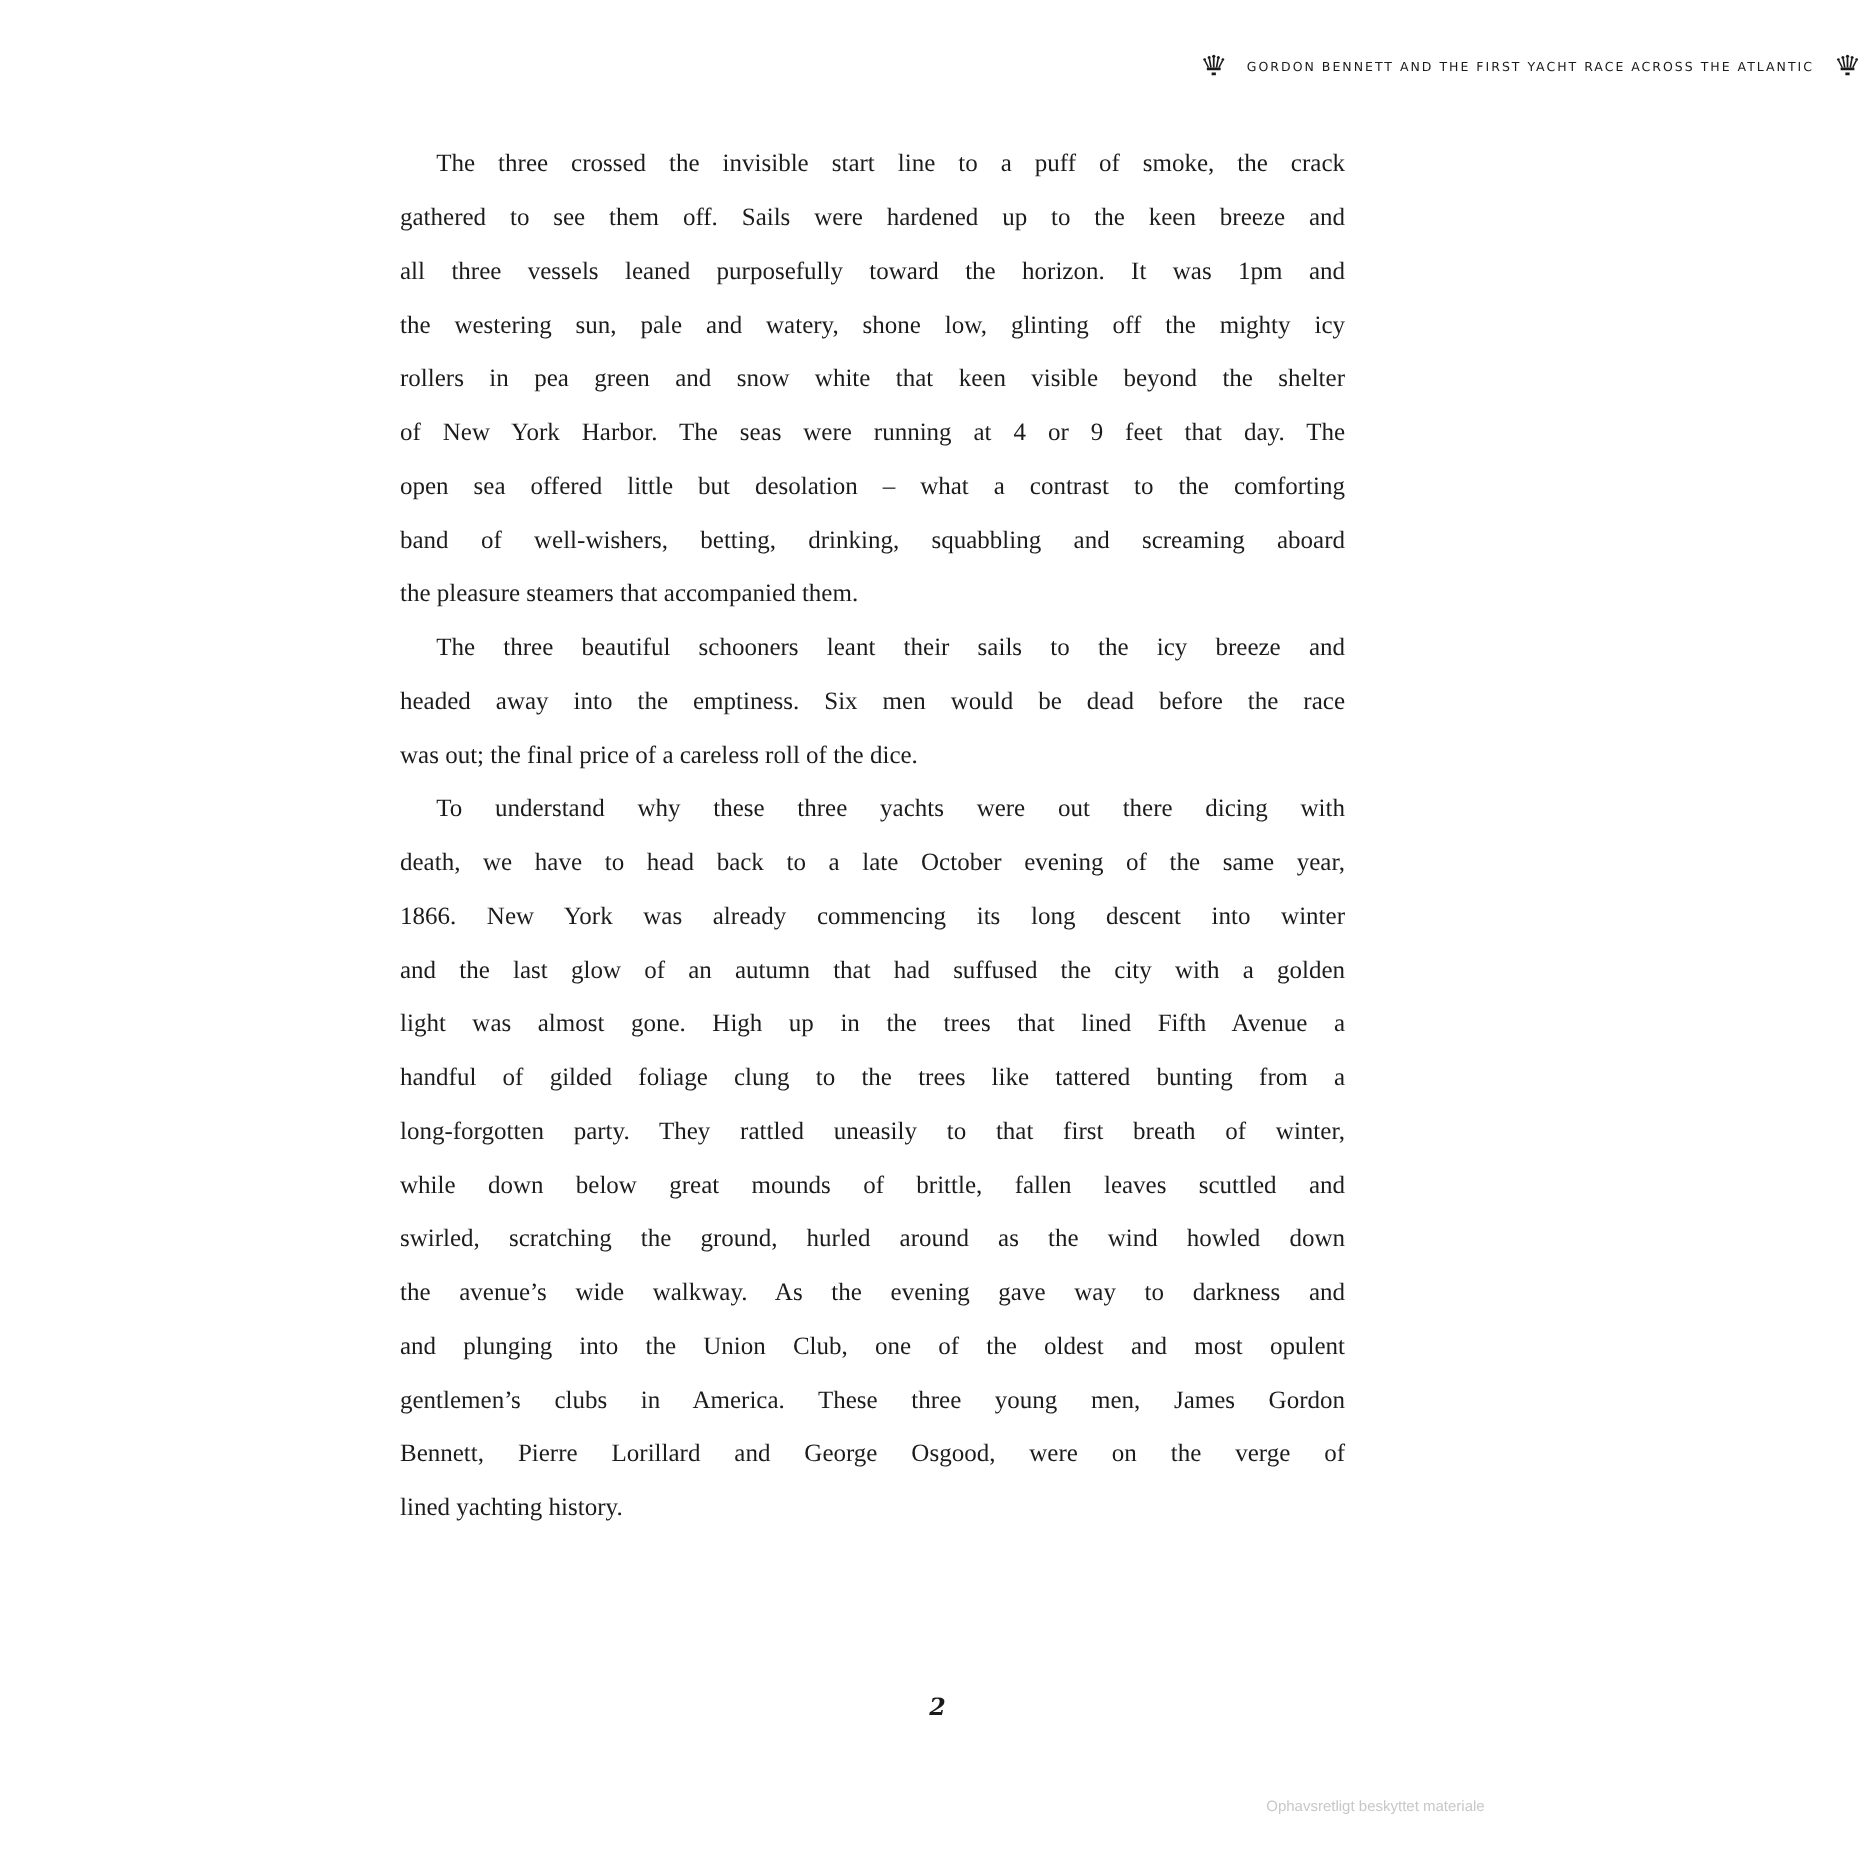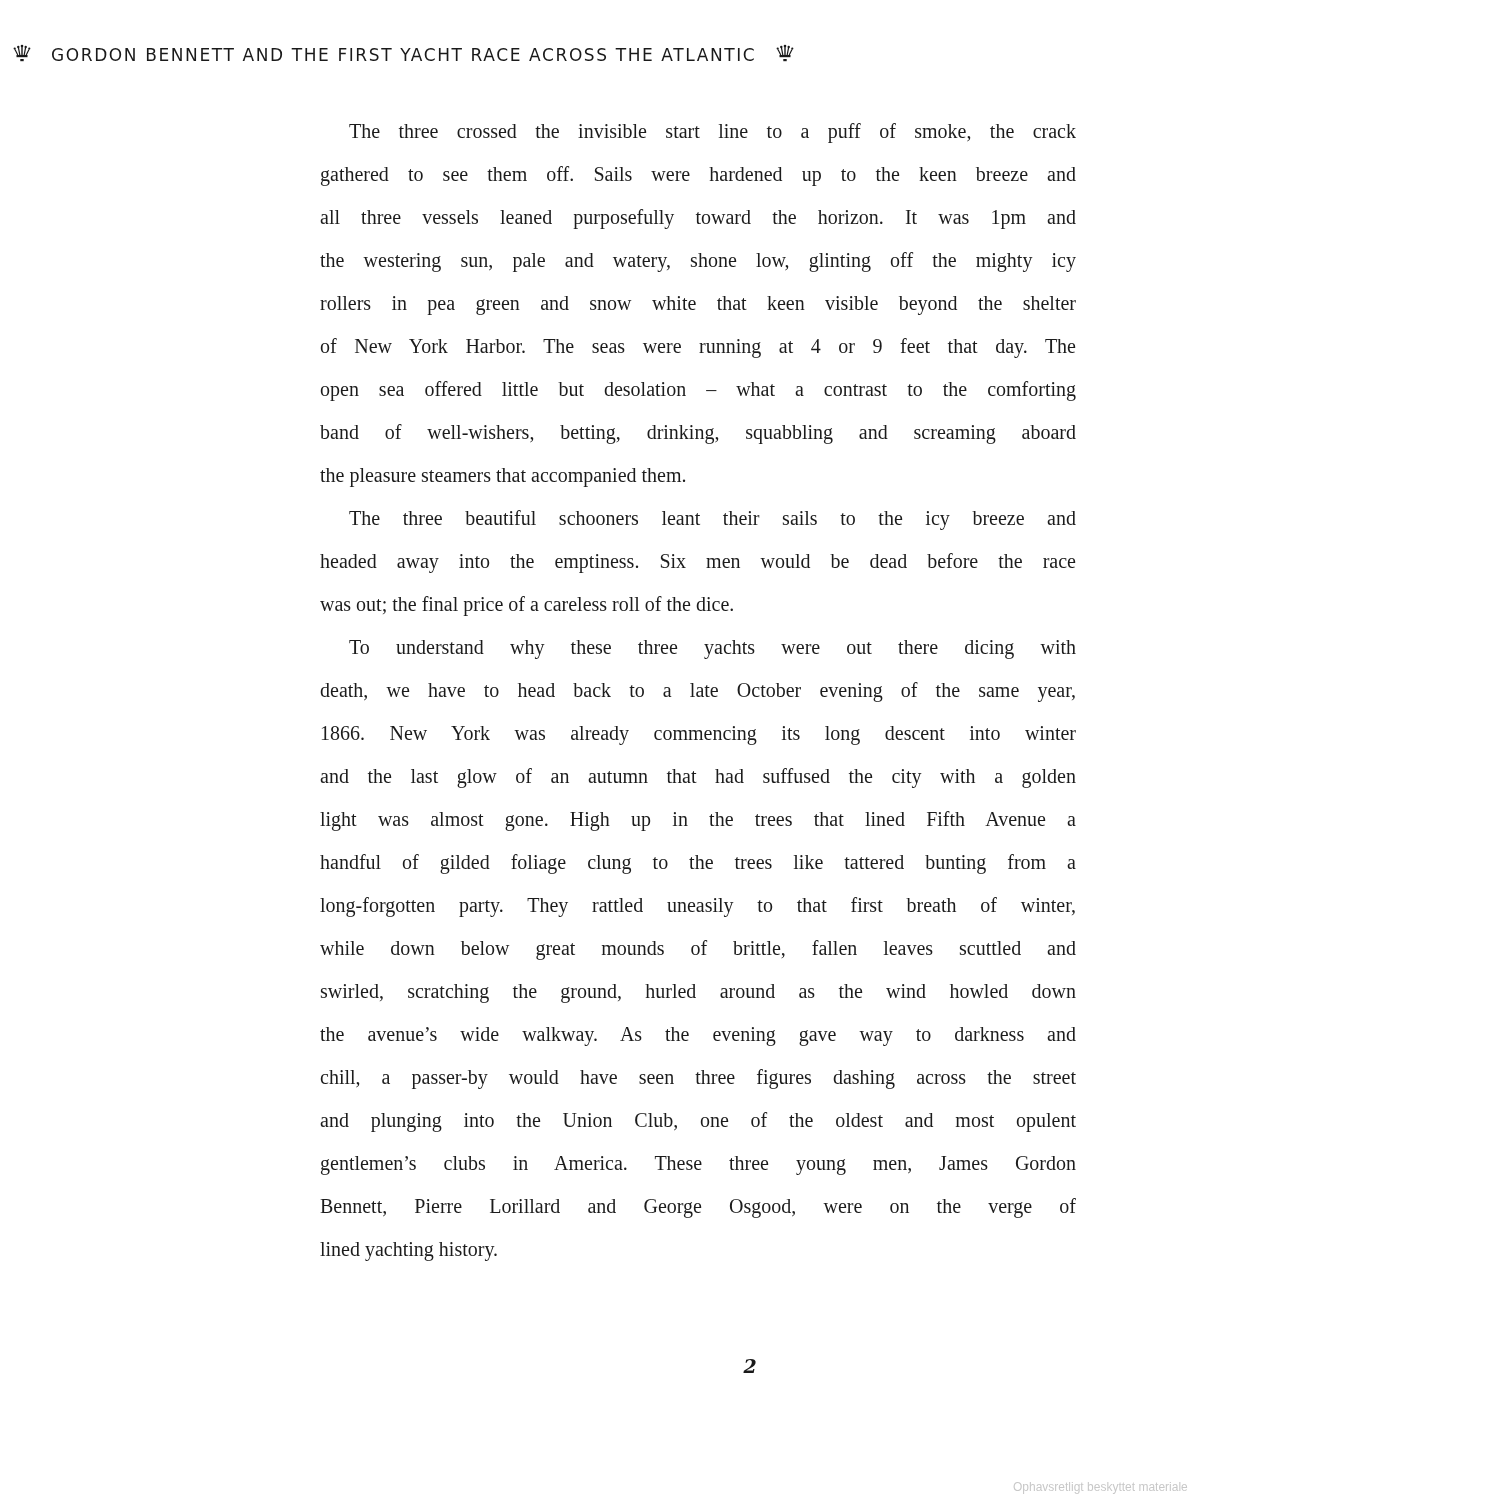--- a/index.html
+++ b/index.html
@@ -12,23 +12,23 @@
       height: 1500px;
       position: relative;
       overflow: hidden;
       color: #1a1a1a;
     }
     .running-head {
       position: absolute;
       top: 44px;
       left: 0;
       width: 1500px;
-      text-align: left;
+      text-align: right;
       font-family: "DejaVu Sans", sans-serif;
-      font-size: 17px;
+      font-size: 10px;
       letter-spacing: 1.6px;
       color: #1a1a1a;
       white-space: nowrap;
     }
     .running-head .crown {
       display: inline-block;
       vertical-align: middle;
       width: 20px;
       height: 20px;
       margin: 0 12px;
@@ -74,21 +74,21 @@
       width: 1500px;
       text-align: center;
       font-family: "DejaVu Serif", serif;
       font-weight: bold;
       font-style: italic;
       font-size: 19px;
       color: #1a1a1a;
     }
     .watermark {
       position: absolute;
-      top: 1480px;
+      top: 1438px;
       left: 1013px;
       font-family: "Liberation Sans", sans-serif;
       font-size: 12px;
       color: #c8c8c8;
       white-space: nowrap;
     }
   </style>
 </head>
 <body>
 
@@ -156,21 +156,20 @@
     <span class="line indent">To understand why these three yachts were out there dicing with</span>
     <span class="line">death, we have to head back to a late October evening of the same year,</span>
     <span class="line">1866. New York was already commencing its long descent into winter</span>
     <span class="line">and the last glow of an autumn that had suffused the city with a golden</span>
     <span class="line">light was almost gone. High up in the trees that lined Fifth Avenue a</span>
     <span class="line">handful of gilded foliage clung to the trees like tattered bunting from a</span>
     <span class="line">long-forgotten party. They rattled uneasily to that first breath of winter,</span>
     <span class="line">while down below great mounds of brittle, fallen leaves scuttled and</span>
     <span class="line">swirled, scratching the ground, hurled around as the wind howled down</span>
     <span class="line">the avenue’s wide walkway. As the evening gave way to darkness and</span>
-    <span class="line">chill, a passer-by would have seen three figures dashing across the street</span>
     <span class="line">and plunging into the Union Club, one of the oldest and most opulent</span>
     <span class="line">gentlemen’s clubs in America. These three young men, James Gordon</span>
     <span class="line">Bennett, Pierre Lorillard and George Osgood, were on the verge of</span>
     <span class="line last">lined yachting history.</span>
   </div>
 
 </div>
 
 <div class="folio">2</div>
 

